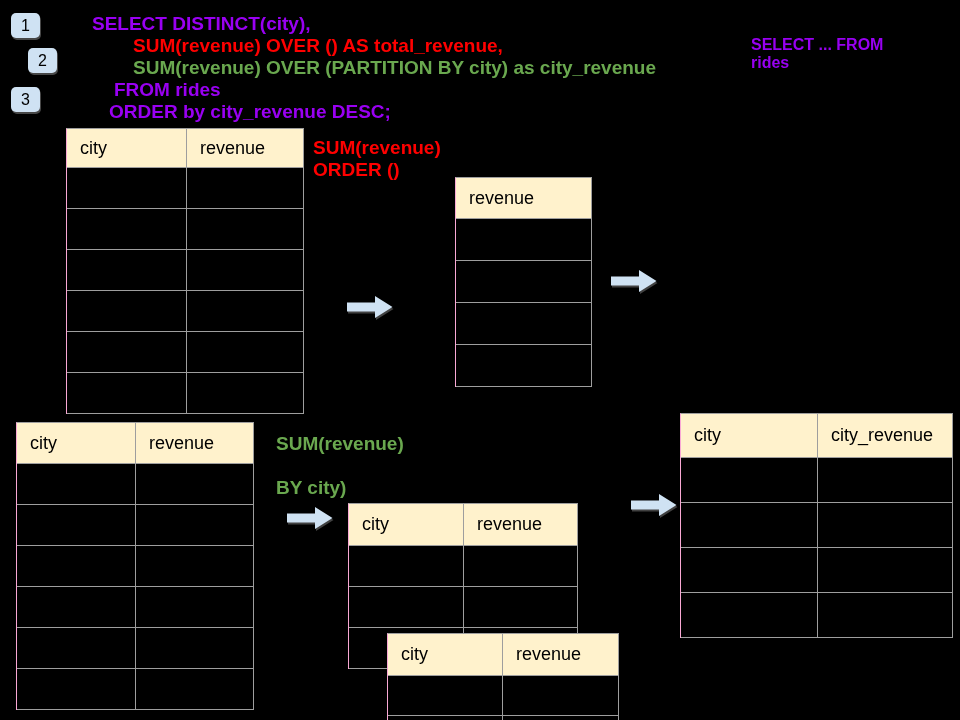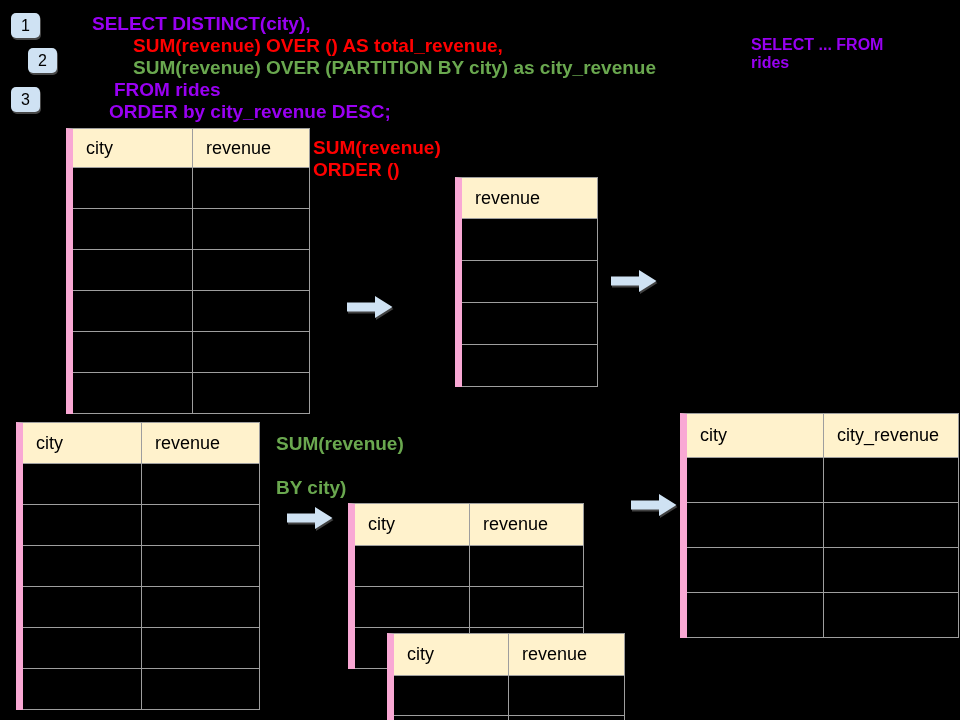--- a/index.html
+++ b/index.html
@@ -16,21 +16,21 @@
   .purple{color:#9900F2;}
   .red{color:#FF0000;}
   .green{color:#6AA84F;}
   
   .badge{
     position:absolute;width:29px;height:25px;background:#CFE2F3;border-radius:5px;
     display:flex;align-items:center;justify-content:center;
     font-size:16px;color:#000;box-shadow:1px 2px 0 rgba(130,130,130,.55);
   }
   
-  .tbl{position:absolute;border-top:1px solid #9e9e9e;border-left:7px solid #f9a8d4;}
+  .tbl{position:absolute;border-top:1px solid #9e9e9e;border-left:1px solid #f9a8d4;}
   .thead{display:flex;}
   .th{
     background:#FFF2CC;display:flex;align-items:center;padding-left:13px;
     font-size:18px;color:#000;border-right:1px solid #9e9e9e;border-bottom:1px solid #9e9e9e;
     box-sizing:border-box;
   }
   .tr{display:flex;background:#000;}
   .td{
     border-right:1px solid #9e9e9e;border-bottom:1px solid #9e9e9e;
     box-sizing:border-box;background:#000;

